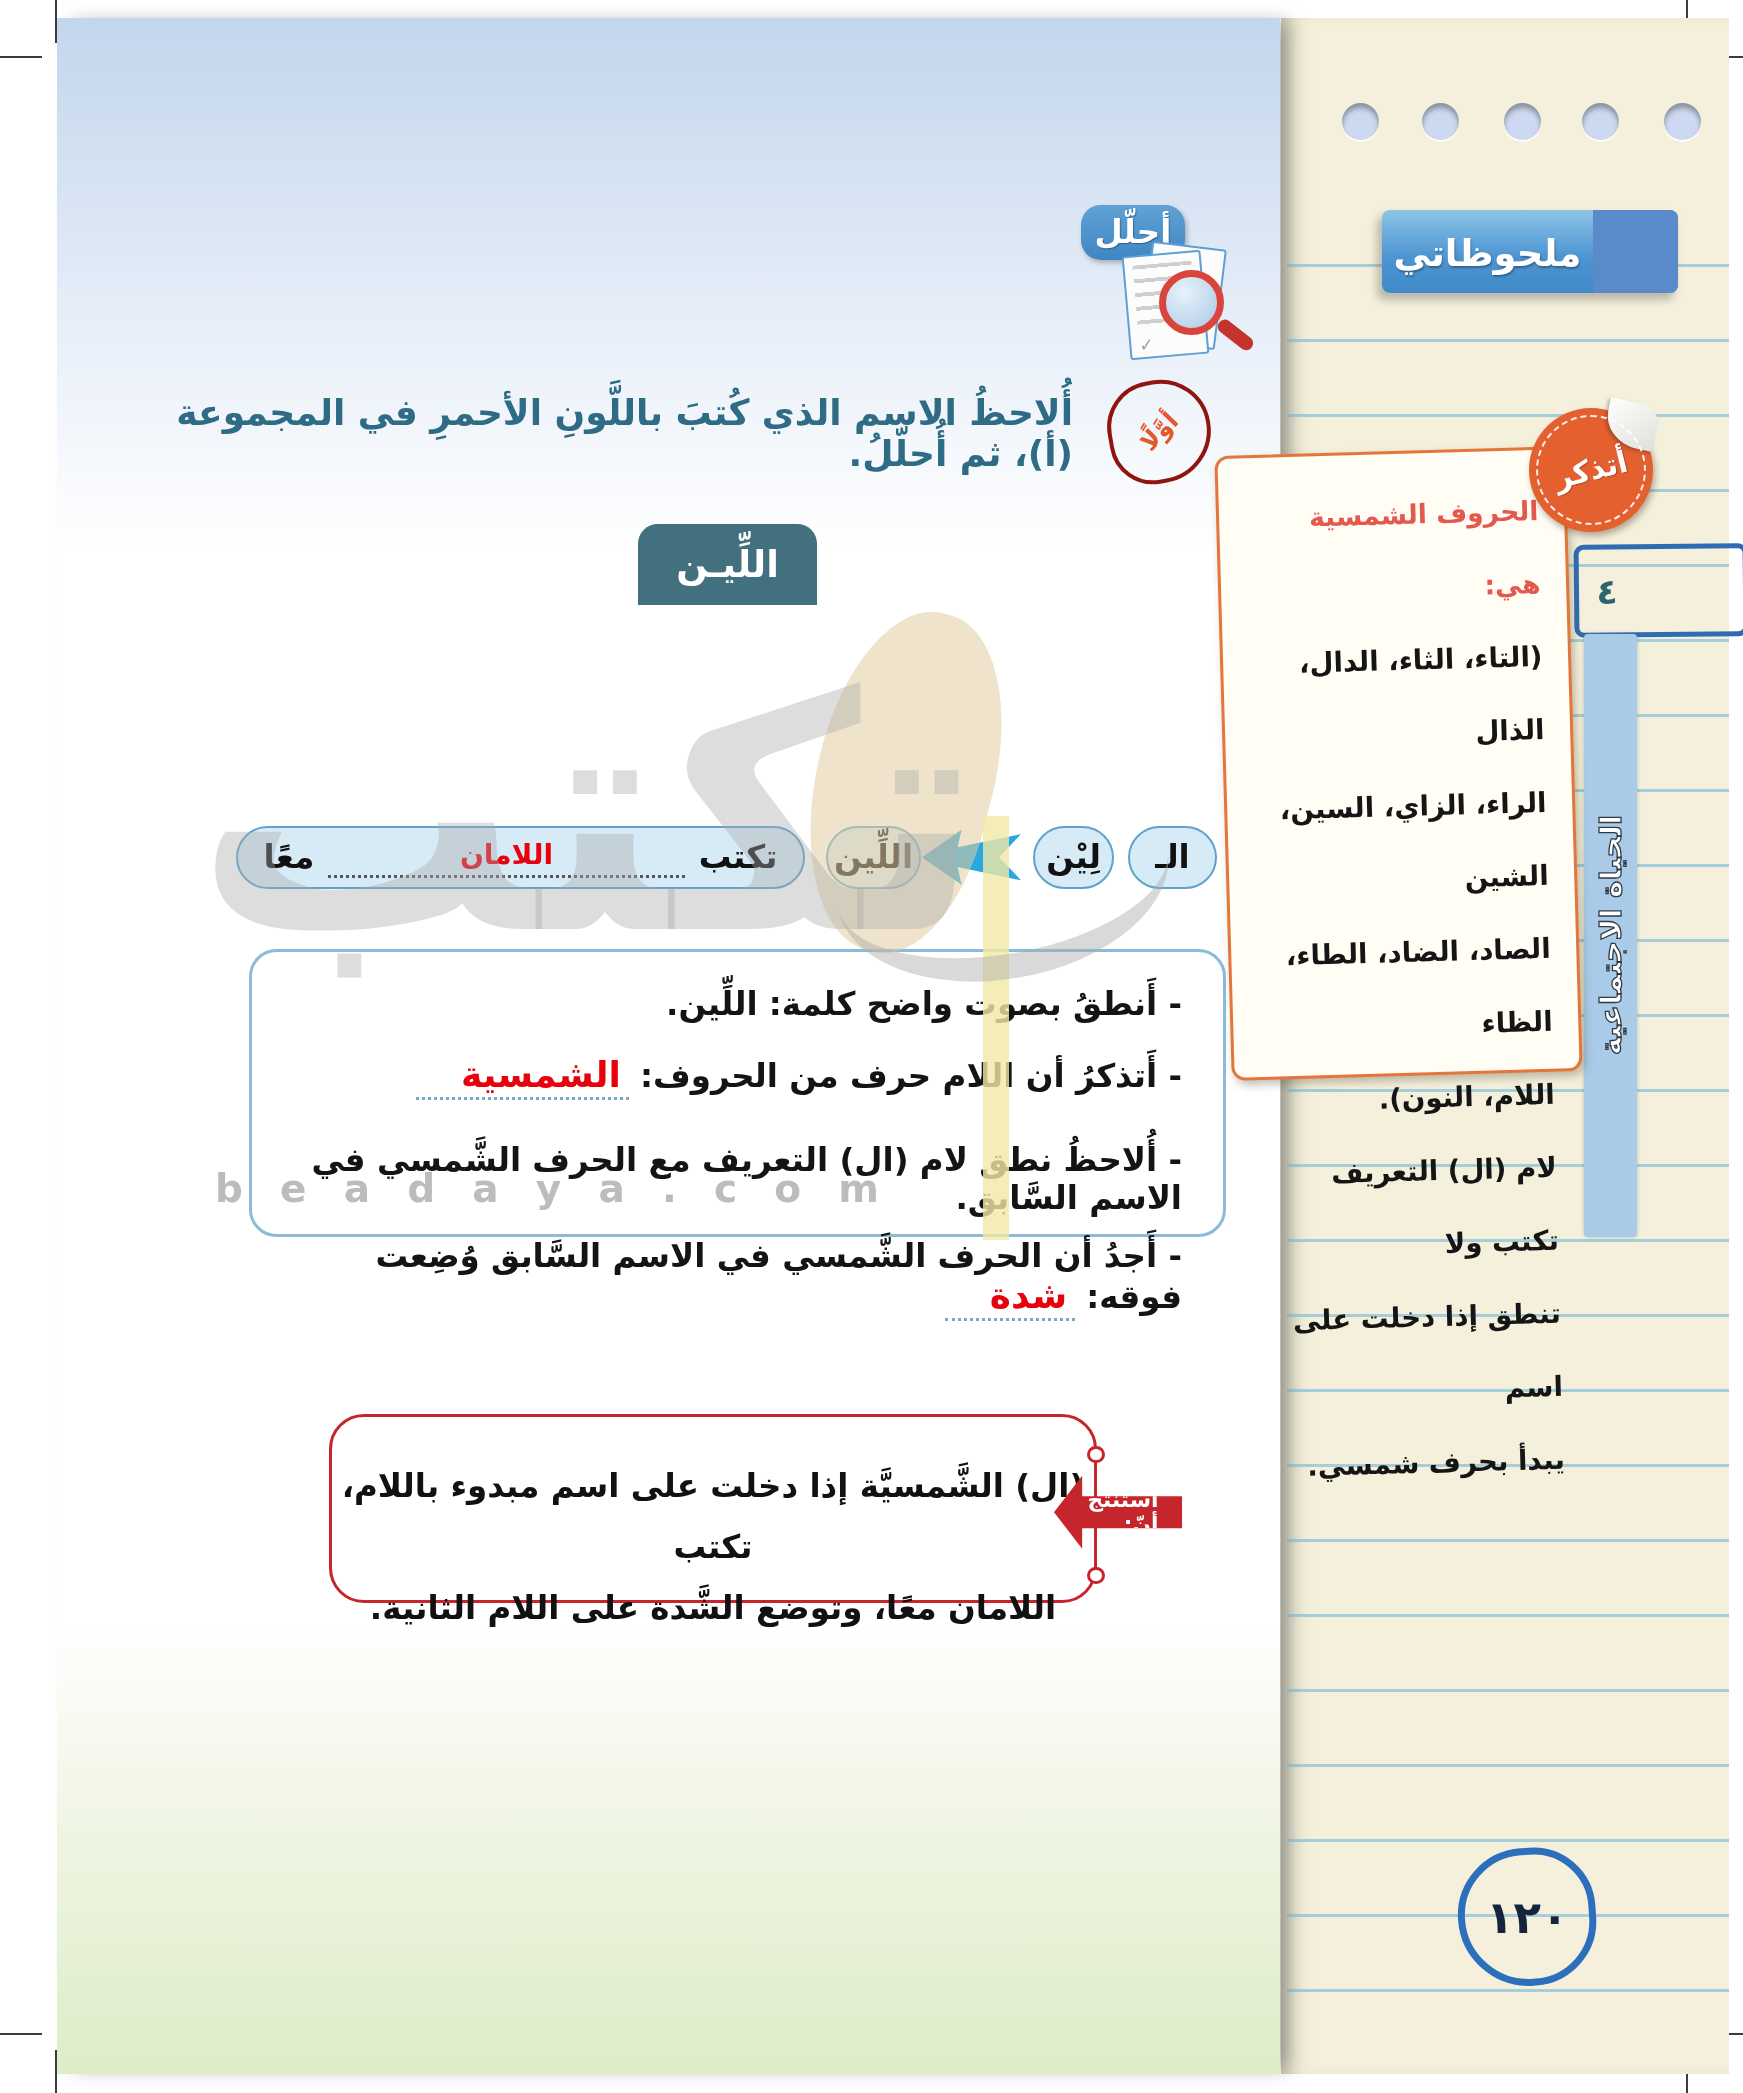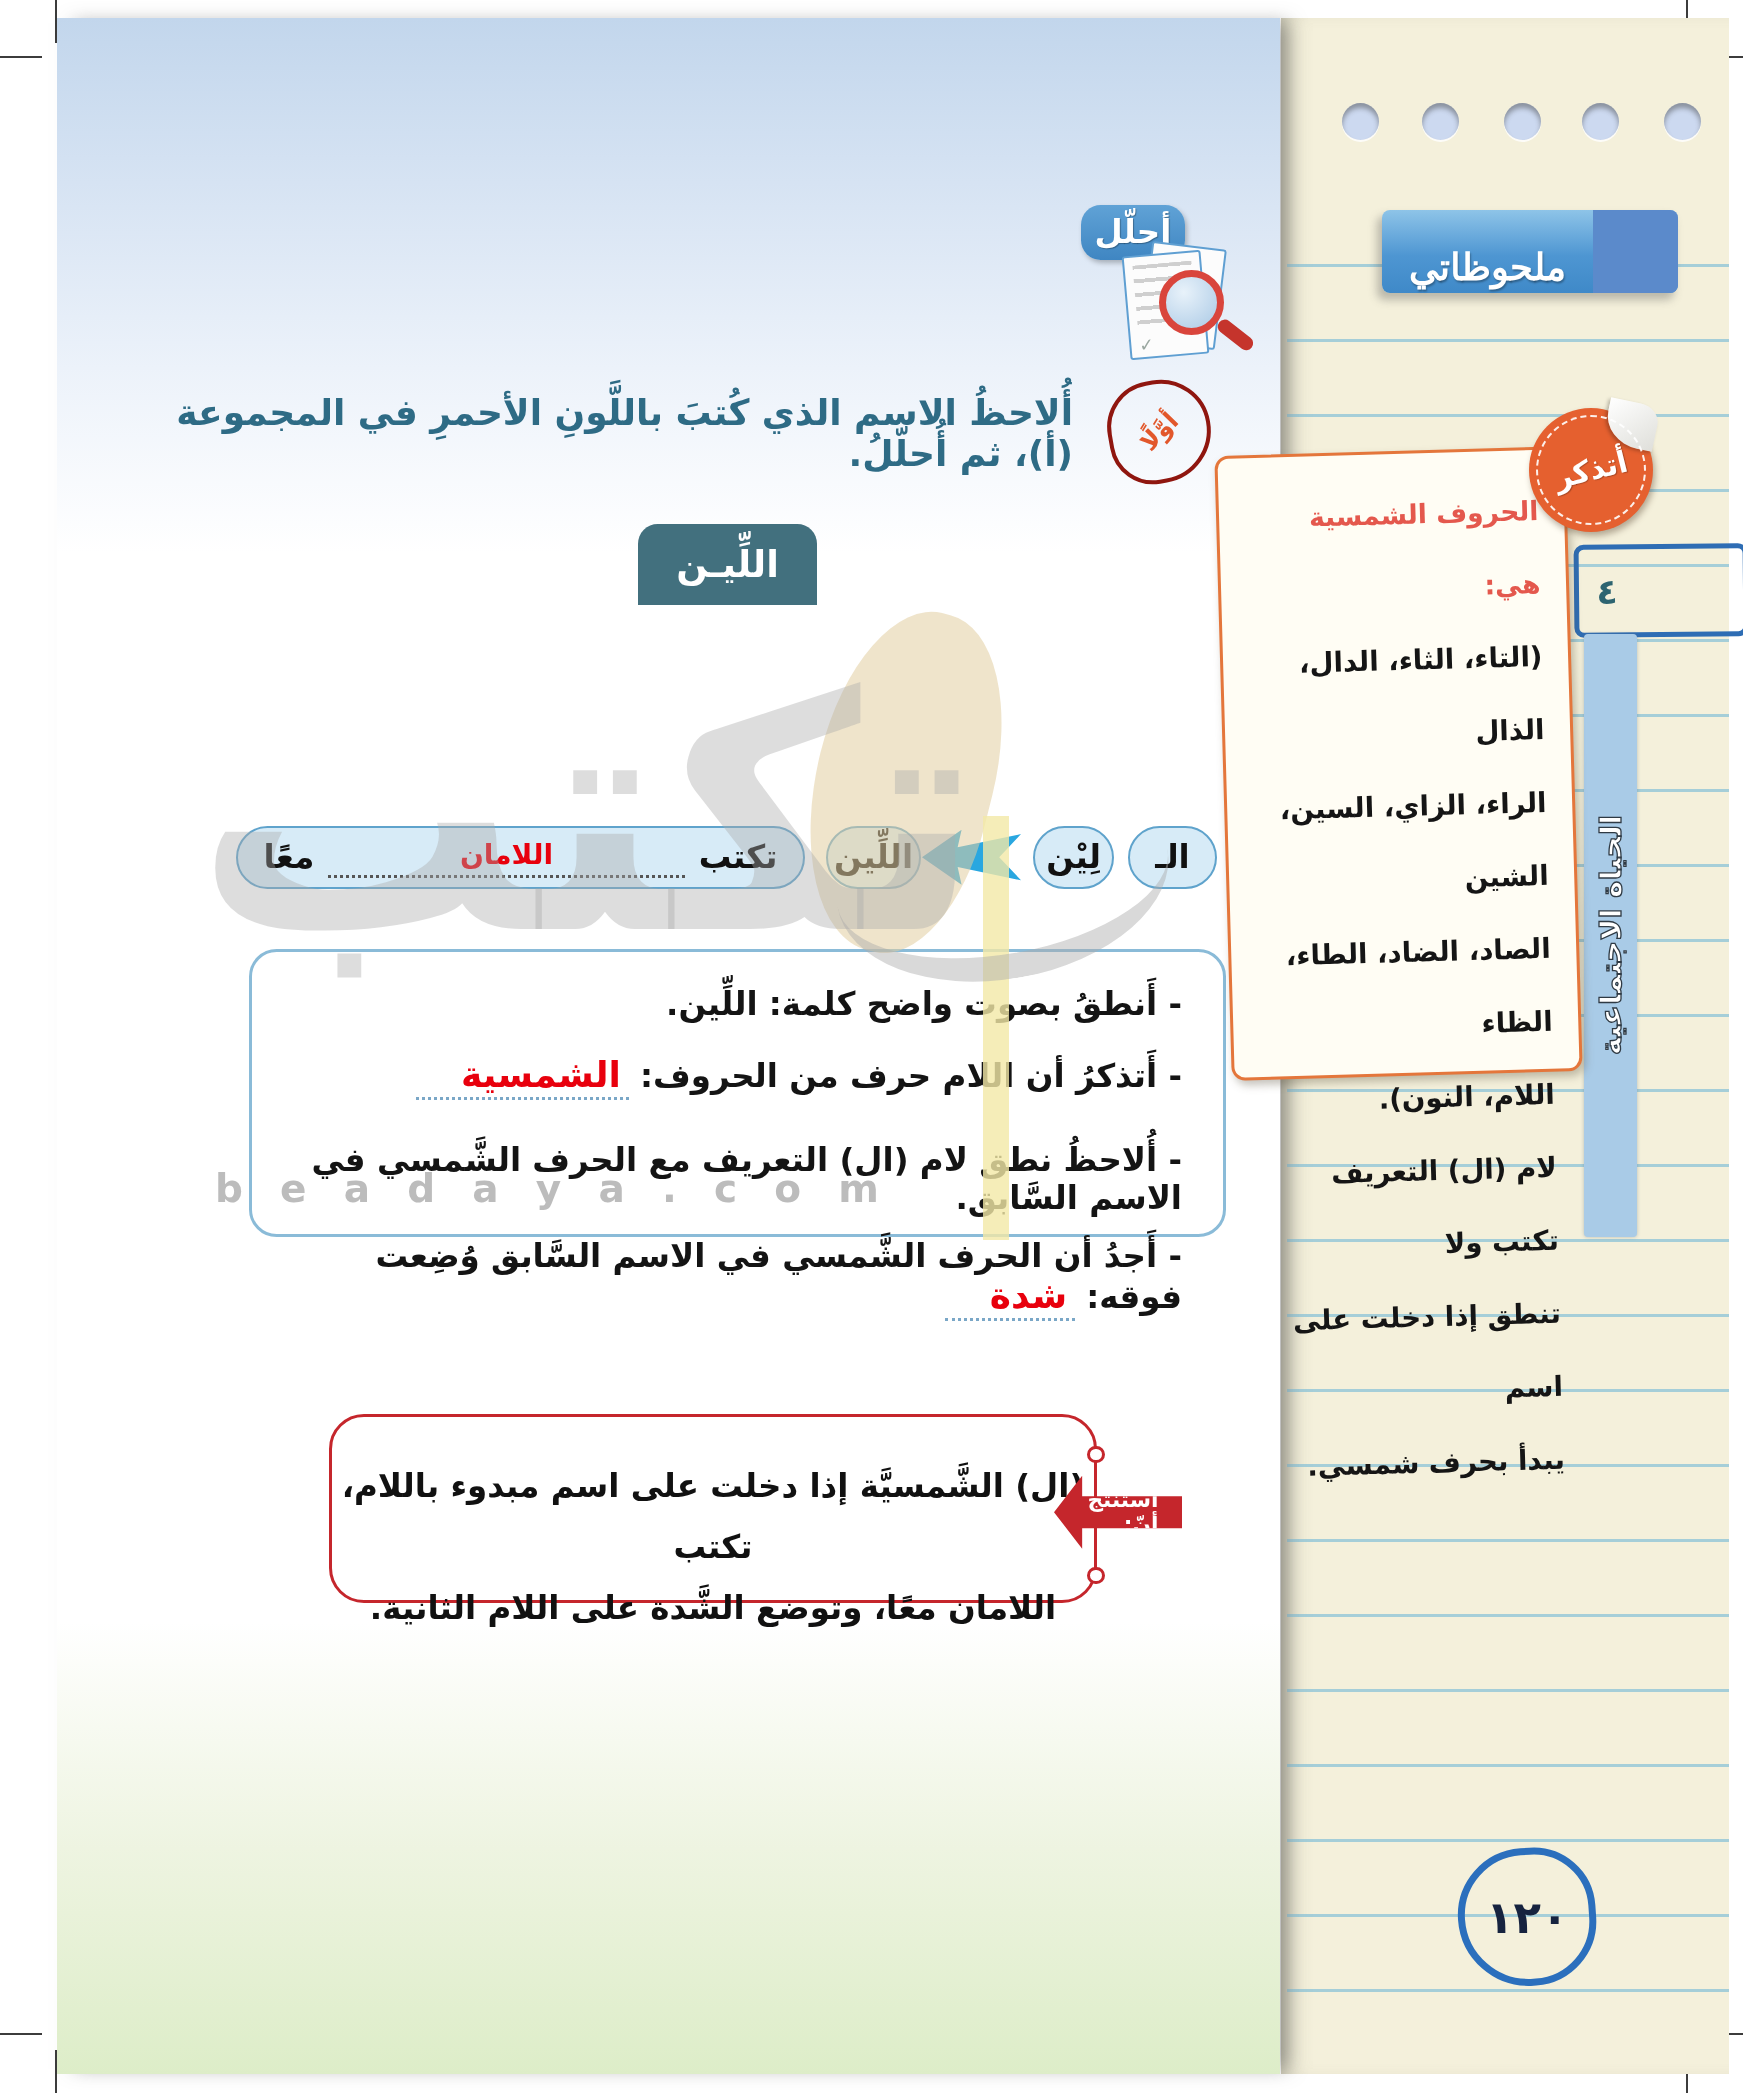--- a/index.html
+++ b/index.html
@@ -15,23 +15,23 @@
   .rules{position:absolute;left:5.9px;top:246px;width:442px;height:1783px;pointer-events:none;
          background:repeating-linear-gradient(to bottom,#a5ced8 0px,#a5ced8 3px,transparent 3px,transparent 75px);}
   .hole{position:absolute;top:85px;width:37px;height:37px;border-radius:50%;
         background:#ccd9f0;box-shadow:inset 0 4.9px 4.9px rgba(60,60,60,.45), 0 2px 0 rgba(255,255,255,.8);}
   .hole.h1{left:61px}.hole.h2{left:141px}.hole.h3{left:223px}.hole.h4{left:301px}.hole.h5{left:383px}
   .notes-banner{position:absolute;left:101px;top:192px;width:296px;height:83px;border-radius:7.9px;
         background:linear-gradient(to bottom,#8ec4e8,#4e96d2 55%,#3f89c8);
         box-shadow:-4.9px 6.9px 8.9px rgba(80,80,80,.35);}
   .notes-banner::after{content:"";position:absolute;right:0;top:0;width:85px;height:100%;
         background:#5b8acb;border-radius:0 7.9px 7.9px 0;}
-  .notes-banner span{position:absolute;left:0;top:16px;width:211px;height:100%;display:flex;
+  .notes-banner span{position:absolute;left:0;top:2px;width:211px;height:100%;display:flex;
         align-items:center;justify-content:center;color:#fff;font-weight:bold;font-size:37px;z-index:2;
-        text-shadow:1px 2px 2px rgba(0,0,0,.3);font-family:Liberation Serif, serif;}
+        text-shadow:1px 2px 2px rgba(0,0,0,.3);}
   .unit-box{position:absolute;left:293px;top:526px;width:164px;height:83px;
         border:5.9px solid #2e6db4;border-radius:9.9px;transform:rotate(-.6deg);
         display:flex;align-items:center;}
   .unit-box span{color:#2d6470;font-size:35px;font-weight:bold;padding-right:108px;margin:0 auto;}
   .ribbon{position:absolute;left:303px;top:616px;width:53px;height:603px;background:#a9cbe7;
         border-radius:3.9px;box-shadow:0 0 3.9px rgba(90,110,130,.4);}
   .ribbon-text{position:absolute;top:50%;left:50%;width:591px;transform:translate(-50%,-50%) rotate(-90deg);
         text-align:center;font-size:29.6px;font-weight:bold;color:#fff;direction:rtl;letter-spacing:1px;
         -webkit-text-stroke:1.3px #2f3a44;text-stroke:1.3px #2f3a44;}
   .page-circle{position:absolute;left:177px;top:1830px;width:124px;height:124px;border:7.9px solid #2b6fbd;

